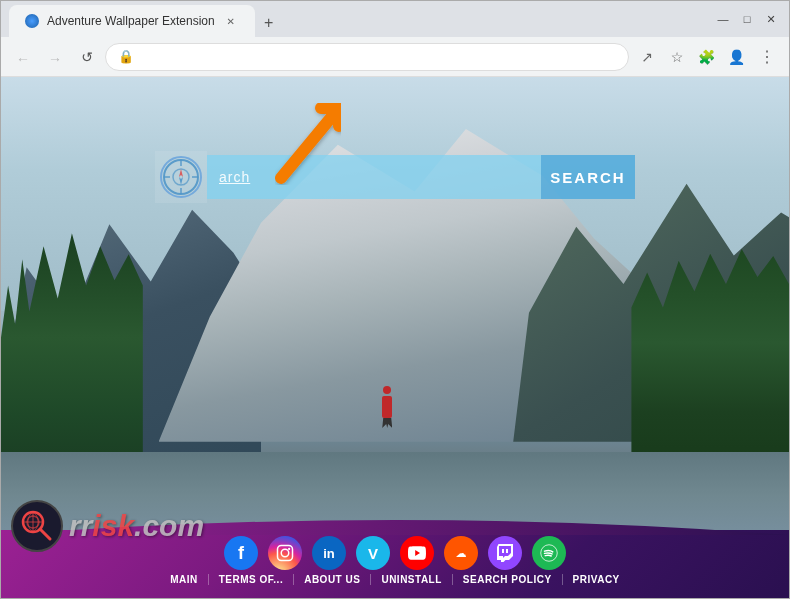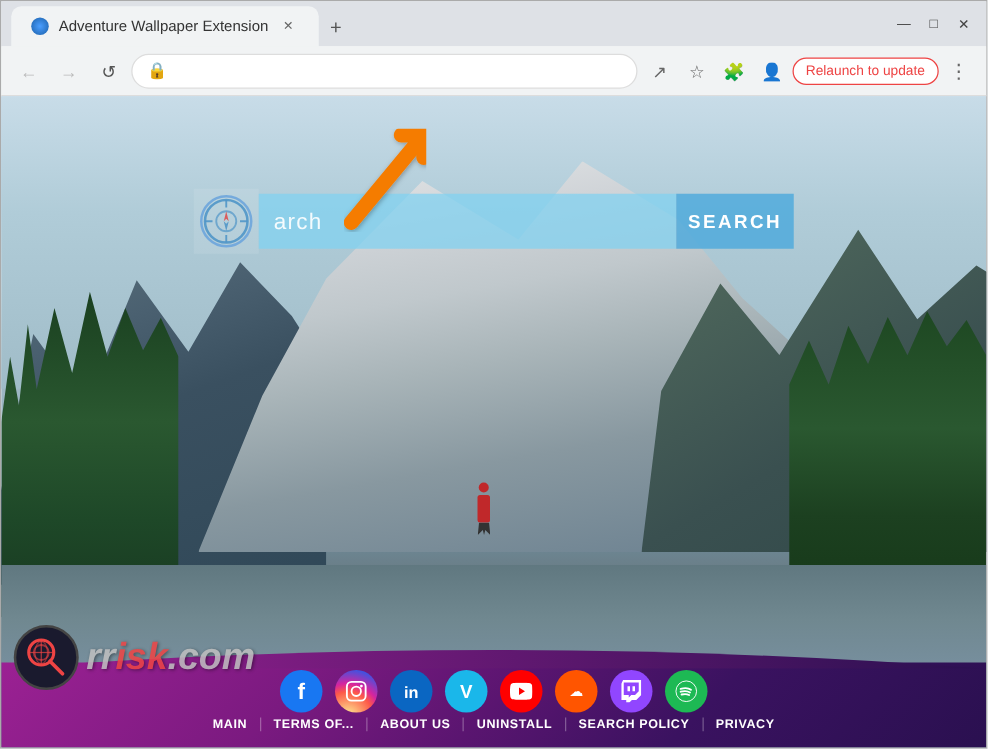--- a/index.html
+++ b/index.html
@@ -60,21 +60,21 @@
     .person { position: absolute; bottom: 33%; left: 48%; width: 16px; height: 40px; }
     .person-body { width: 10px; height: 22px; background: #c0282a; border-radius: 2px; margin: 0 auto; }
     .person-head { width: 8px; height: 8px; background: #c0282a; border-radius: 50%; margin: 0 auto 2px; }
     .person-legs { width: 10px; height: 10px; background: #333; margin: 0 auto; clip-path: polygon(10% 0%, 90% 0%, 100% 100%, 60% 60%, 50% 100%, 40% 60%, 0% 100%); }
 
     
     .search-overlay { position: absolute; top: 15%; left: 50%; transform: translateX(-50%); width: 480px; display: flex; align-items: stretch; height: 44px; z-index: 10; }
     .search-logo { width: 52px; height: 52px; background: rgba(255,255,255,0.1); display: flex; align-items: center; justify-content: center; margin-top: -4px; }
     .search-logo-circle { width: 42px; height: 42px; border: 2px solid rgba(100,160,220,0.8); border-radius: 50%; display: flex; align-items: center; justify-content: center; position: relative; }
     .search-input-wrap { flex: 1; background: rgba(130,210,240,0.75); display: flex; align-items: center; padding: 0 12px; }
-    .search-input-text { font-size: 18px; color: rgba(255,255,255,0.9); letter-spacing: 1px; }
+    .search-input-text { font-size: 14px; color: rgba(255,255,255,0.9); letter-spacing: 1px; text-decoration: underline; }
     .search-button { background: rgba(80,170,220,0.85); width: 94px; display: flex; align-items: center; justify-content: center; cursor: pointer; }
     .search-button-text { font-size: 15px; font-weight: bold; color: #fff; letter-spacing: 2px; }
 
     
     .arrow-overlay { position: absolute; top: 5%; left: 33%; z-index: 20; }
 
     
     .arrow-svg { width: 80px; height: 90px; }
 
     
@@ -131,21 +131,20 @@
     <div class="nav-btn disabled">→</div>
     <div class="nav-btn">↺</div>
     <div class="address-bar">
       <span style="font-size:13px; color:#666;">🔒</span>
     </div>
     <div class="toolbar-actions">
       <div class="toolbar-icon">↗</div>
       <div class="toolbar-icon">☆</div>
       <div class="toolbar-icon">🧩</div>
       <div class="toolbar-icon">👤</div>
-      <button class="relaunch-btn">Relaunch to update</button>
       <div class="menu-btn">⋮</div>
     </div>
   </div>
 
   <div class="page-content">
 
     <div class="bg-landscape"></div>
     <div class="sky"></div>
     <div class="mountain-left"></div>
     <div class="mountain-center"></div>

